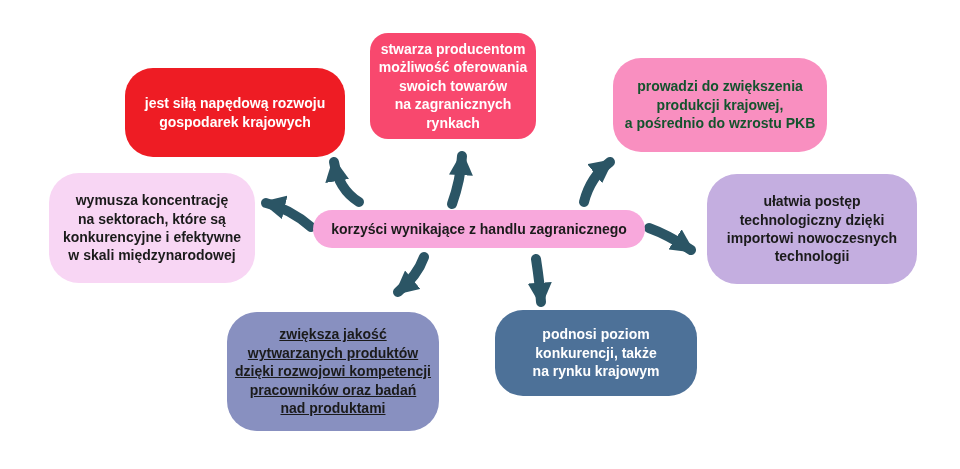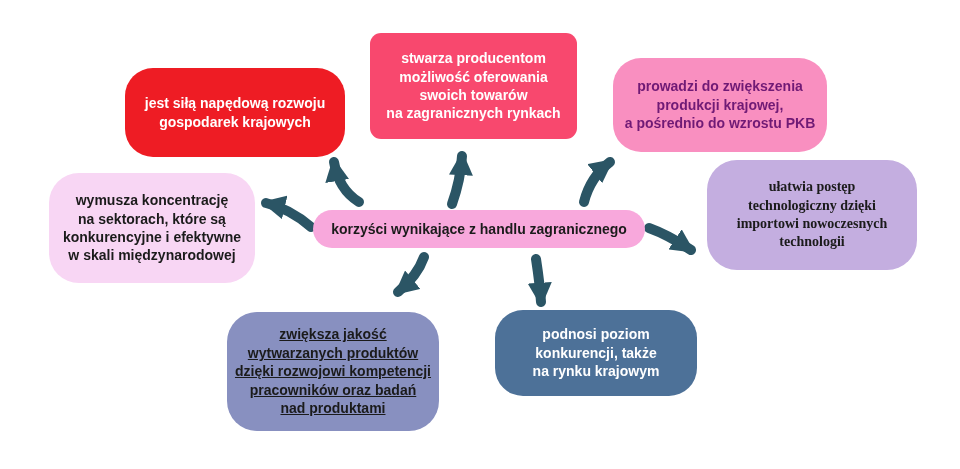--- a/index.html
+++ b/index.html
@@ -10,24 +10,24 @@
   .arrows{position:absolute;left:0;top:0;width:960px;height:469px;pointer-events:none;}
   .arrow{fill:none;stroke-linecap:round;}
   .node{
     position:absolute;display:flex;align-items:center;justify-content:center;
     text-align:center;font-weight:bold;box-sizing:border-box;padding:4px 6px;
   }
   .node span{white-space:pre-line;line-height:1.32;font-size:14px;}
   .center-node{left:313px;top:210px;width:332px;height:38px;border-radius:19px;padding:4px 8px;}
   .center-node span{font-size:14px;white-space:nowrap;}
   .n-driving{left:125px;top:68px;width:220px;height:89px;border-radius:28px;}
-  .n-markets{left:370px;top:33px;width:207px;height:106px;border-radius:11px;}
+  .n-markets{left:370px;top:33px;width:166px;height:106px;border-radius:18px;}
   .n-gdp{left:613px;top:58px;width:214px;height:94px;border-radius:28px;}
   .n-sectors{left:49px;top:173px;width:206px;height:110px;border-radius:30px;}
-  .n-tech{left:707px;top:160px;width:210px;height:110px;border-radius:30px;font-family:Liberation Serif, serif;}
+  .n-tech{left:707px;top:174px;width:210px;height:110px;border-radius:30px;}
   .n-quality{left:227px;top:312px;width:212px;height:119px;border-radius:30px;text-decoration:underline;}
   .n-competition{left:495px;top:310px;width:202px;height:86px;border-radius:28px;}
 </style>
 </head>
 <body>
 
 <div class="stage">
 
   <svg class="arrows" viewBox="0 0 960 469" xmlns="http://www.w3.org/2000/svg">
     <defs>
@@ -49,21 +49,21 @@
 gospodarek krajowych</span>
   </div>
 
   <div class="node n-markets" style="background: rgb(248, 72, 110); color: rgb(255, 255, 255);">
     <span>stwarza producentom
 możliwość oferowania
 swoich towarów
 na zagranicznych rynkach</span>
   </div>
 
-  <div class="node n-gdp" style="background: rgb(249, 143, 192); color: #701a75;">
+  <div class="node n-gdp" style="background: rgb(249, 143, 192); color: #14532d;">
     <span>prowadzi do zwiększenia
 produkcji krajowej,
 a pośrednio do wzrostu PKB</span>
   </div>
 
   <div class="node n-sectors" style="background: rgb(248, 214, 244); color: rgb(27, 27, 27);">
     <span>wymusza koncentrację
 na sektorach, które są
 konkurencyjne i efektywne
 w skali międzynarodowej</span>

